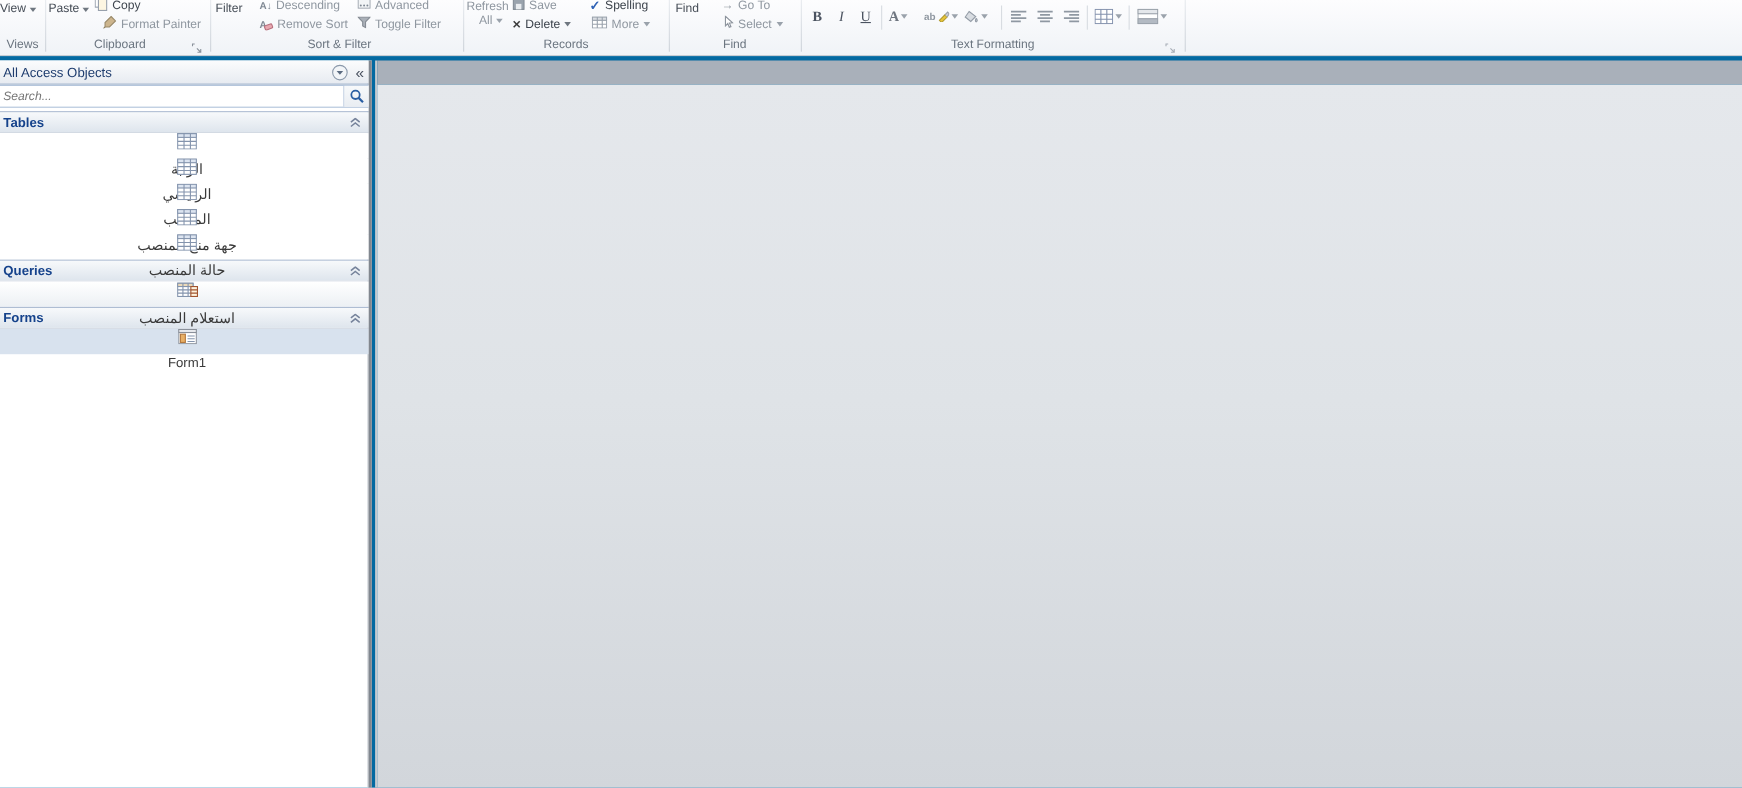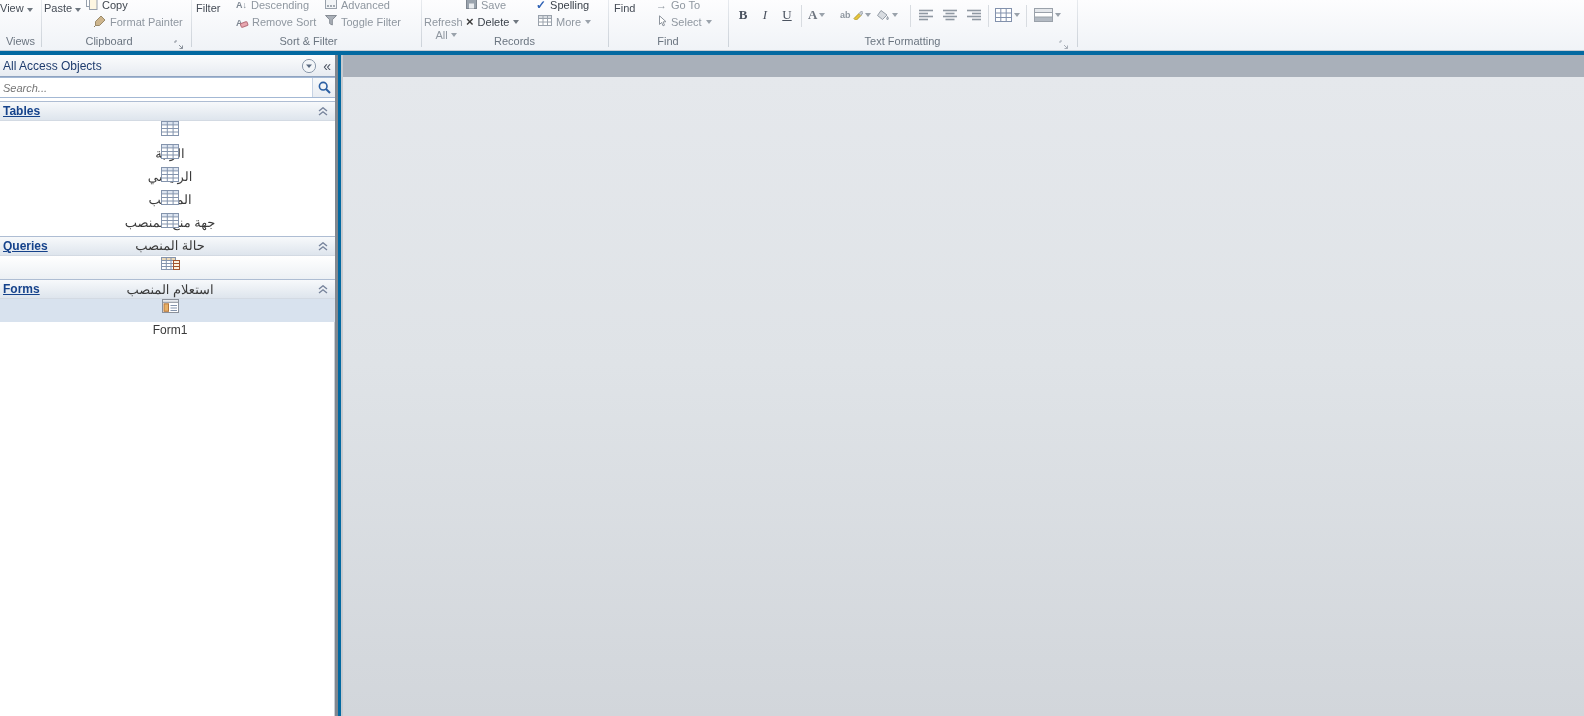--- a/index.html
+++ b/index.html
@@ -54,21 +54,21 @@
     font-size:11px; color:#666; padding-left:3px; background:transparent; }
   .search-btn { width:23px; border-left:1px solid #c6d3e4;
     background:linear-gradient(#f7f9fb,#e9edf2); display:flex; align-items:center;
     justify-content:center; }
 
   .tables-gap { height:3px; background:#fff; }
   .section-header { height:20px; display:flex; align-items:center;
     justify-content:space-between; padding:0 7px 0 3px;
     background:linear-gradient(#f7f9fb,#dee5ed);
     border-top:1px solid #aebdd3; border-bottom:1px solid #d3dae3; }
-  .section-label { font-size:12px; font-weight:bold; color:#15428b;text-decoration:underline; }
+  .section-label { font-size:12px; font-weight:bold; color:#15428b; }
 
   .nav-item { height:23px; display:flex; align-items:center; padding-left:5px;
     gap:10px; font-size:13px; color:#3a3a3a; background:#fff; cursor:default;flex-direction:column; }
   .nav-item.hl { background:linear-gradient(#ffffff,#ecf0f4); }
   .nav-item.selected { background:#d8e2ee; }
   .nav-item .ico { flex:0 0 auto; display:flex; }
   .latin { font-size:12px; color:#3a3a3a; }
 </style>
 </head>
 <body>
@@ -147,21 +147,21 @@
   <div class="ritem dim" style="left:325px;top:13px">
     <span class="ico">
       <svg width="12" height="11">
           <path d="M0.5 0.5 H11.5 L7.3 4.8 V10 L4.7 8.6 V4.8 Z" fill="#aab0b8" stroke="#868c94"></path>
         </svg>
     </span>
     <span>Toggle Filter</span>
   </div>
   <div class="rgroup-label" style="left:196px;width:225px">Sort &amp; Filter</div>
 
-  <div class="rbig dim" style="left:424px;top:16px;width:44px">
+  <div class="rbig dim" style="left:424px;top:0;width:44px">
     <div>Refresh</div>
     <div style="display:flex;align-items:center;justify-content:center;gap:3px;margin-top:1px">
       <span>All</span>
       <span class="tri dimtri" style="margin:0"></span>
     </div>
   </div>
   <div class="ritem dim" style="left:466px;top:-4px">
     <span class="ico">
       <svg width="11" height="11">
           <rect x="0.5" y="0.5" width="10" height="10" fill="#9aa3ad" stroke="#7d858f"></rect>

